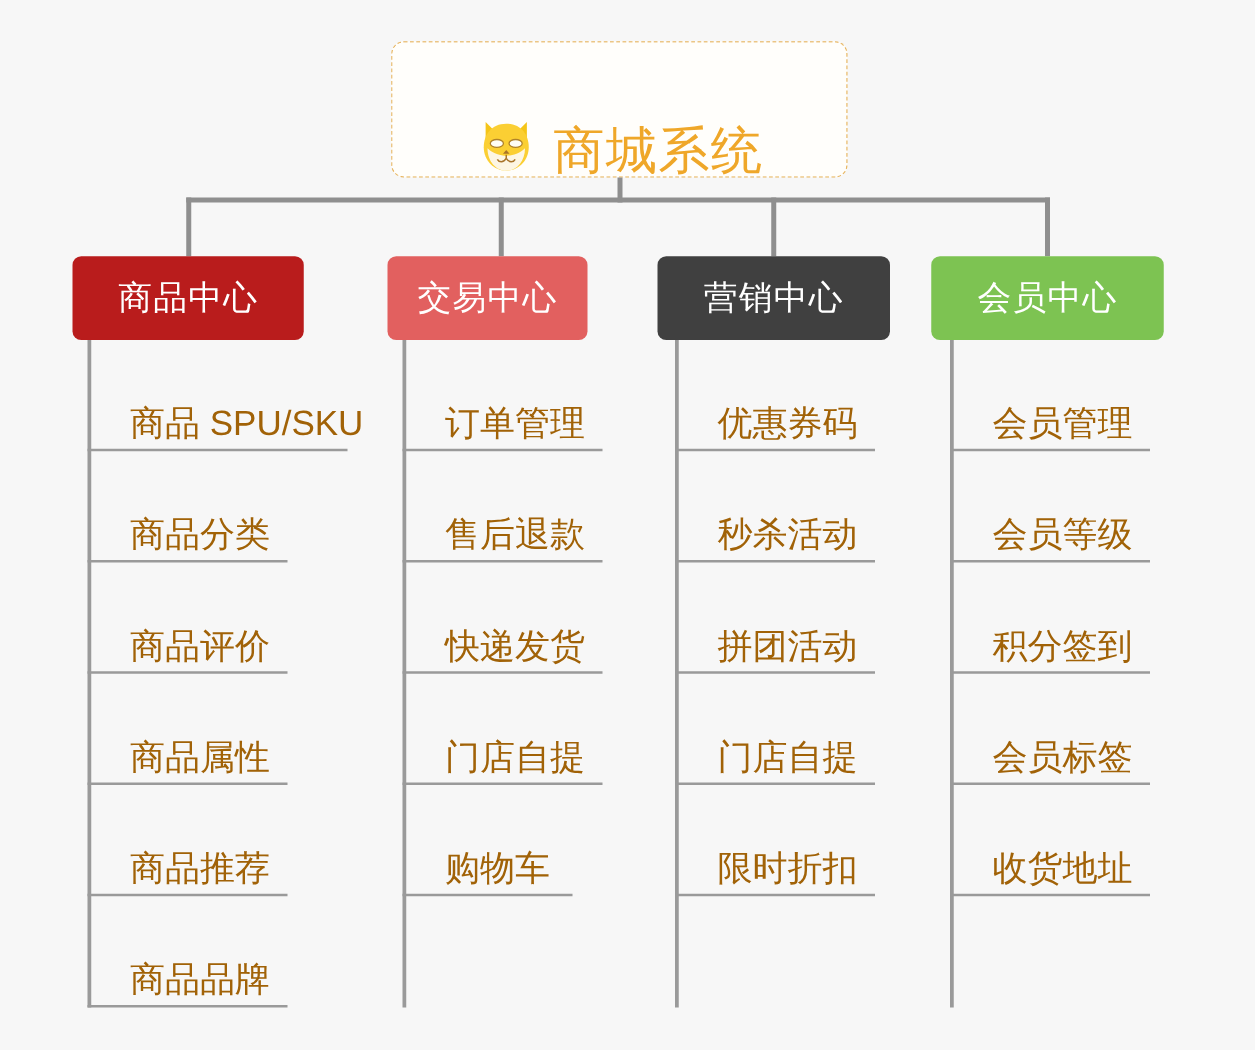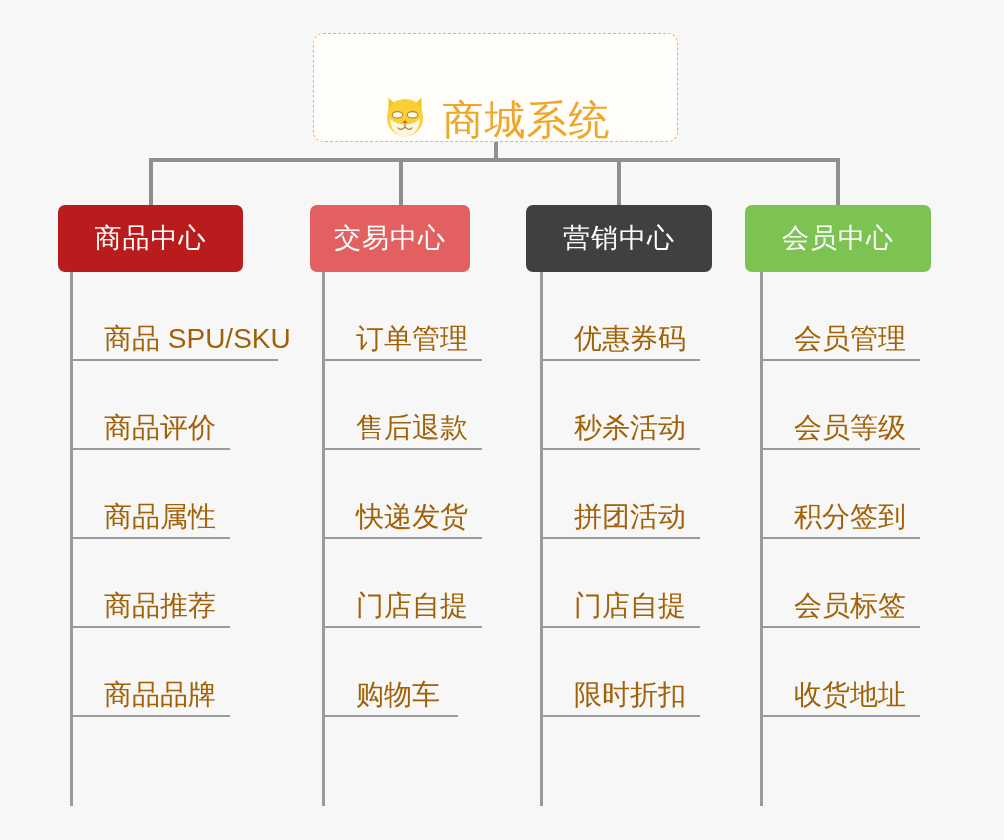--- a/index.html
+++ b/index.html
@@ -150,20 +150,24 @@
       <div class="cat-box" style="left: 58px; width: 185px; background: #b91c1c;">
         <span class="cat-label">商品中心</span>
       </div>
       <div class="leaf-col" style="left: 70px; width: 208px;">
         <div class="leaf-rail" style="height: 534px;"></div>
         <div class="leaf-item">
           <span class="leaf-label">商品 SPU/SKU</span>
           <div class="leaf-underline" style="width: 208px;"></div>
         </div>
         <div class="leaf-item">
+          <span class="leaf-label">商品分类</span>
+          <div class="leaf-underline" style="width: 160px;"></div>
+        </div>
+        <div class="leaf-item">
           <span class="leaf-label">商品评价</span>
           <div class="leaf-underline" style="width: 160px;"></div>
         </div>
         <div class="leaf-item">
           <span class="leaf-label">商品属性</span>
           <div class="leaf-underline" style="width: 160px;"></div>
         </div>
         <div class="leaf-item">
           <span class="leaf-label">商品推荐</span>
           <div class="leaf-underline" style="width: 160px;"></div>

